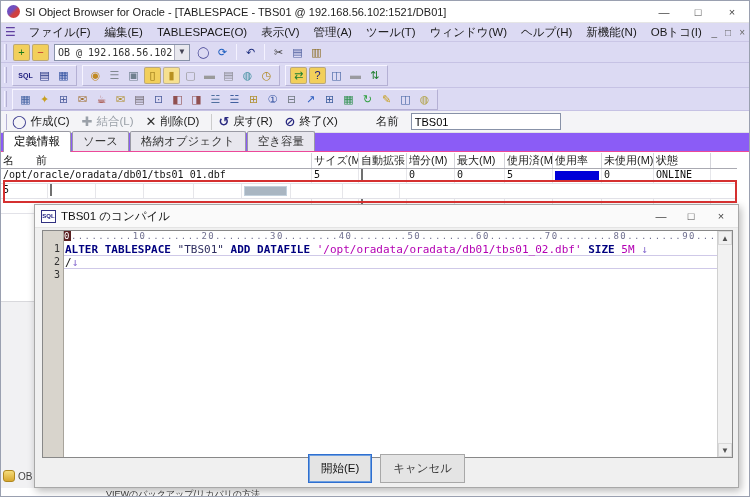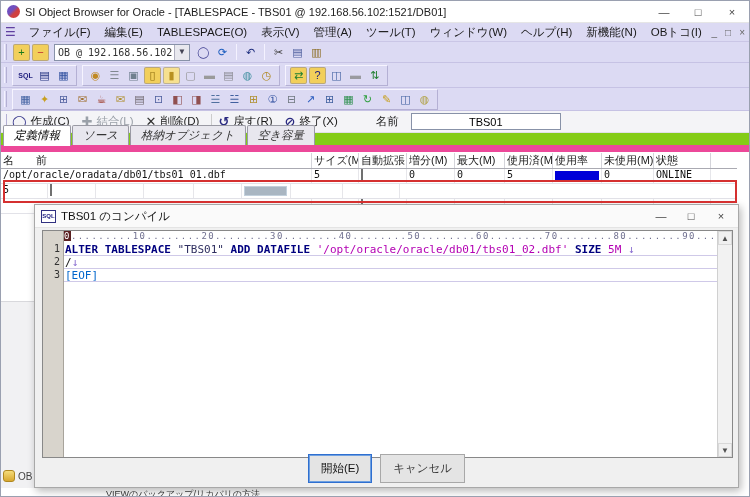--- a/index.html
+++ b/index.html
@@ -43,24 +43,24 @@
                text-align:center;line-height:14px;font-size:8px;color:#445;}
   
   .actionbar{position:absolute;left:0;top:110px;width:100%;height:22px;background:#f4f4f7;
              display:flex;align-items:center;border-bottom:1px solid #e0e0e6;font-size:11.5px;}
   .act{display:flex;align-items:center;gap:4px;margin-right:12px;white-space:nowrap;}
   .act .g{font-size:13px;font-weight:bold;}
   .act.disabled{color:#9aa0a8;}
   .asep{width:1px;height:16px;background:#cccccc;margin:0 6px 0 0;}
   .namelabel{margin-left:26px;margin-right:12px;color:#222;}
   .nameinput{width:150px;height:17px;border:1px solid #8892a8;font-size:11px;padding:0 3px;
-             font-family:"Liberation Sans","DejaVu Sans",sans-serif;text-align:center;}
-  
-  .tabs{position:absolute;left:0;top:132px;width:100%;height:19px;background:#84cc16;
-        display:flex;align-items:flex-end;border-bottom:7px solid #ec4899;padding-left:2px;font-style:italic;}
+             font-family:"Liberation Sans","DejaVu Sans",sans-serif;}
+  
+  .tabs{position:absolute;left:0;top:132px;width:100%;height:19px;background:#8b5cf6;
+        display:flex;align-items:flex-end;border-bottom:1px solid #ec4899;padding-left:2px;}
   .tab{font-size:11.5px;padding:2px 10px 2px 10px;border:1px solid #9a9aa4;border-bottom:none;
        background:#e8e7ee;color:#333;margin-right:1px;border-radius:2px 2px 0 0;}
   .tab.active{background:#ffffff;position:relative;top:1px;padding-bottom:3px;color:#000;}
   
   .main{position:absolute;left:0;top:152px;width:100%;height:345px;background:#ffffff;}
   .trow{display:flex;width:736px;}
   .tcell{height:14px;line-height:14px;font:10px "DejaVu Sans Mono",monospace;color:#111;
          padding:0 2px;border-right:1px solid #e6e6ea;overflow:hidden;white-space:nowrap;}
   .thead .tcell{font-family:"Liberation Sans","DejaVu Sans",sans-serif;font-size:11px;height:15px;
                 line-height:15px;color:#222;border-right:1px solid #d4d4da;}
@@ -336,23 +336,22 @@
       </span>
     </div>
     <div class="editor">
       <div class="gutter" id="gutter">
           <div class="gnum">1</div>
           <div class="gnum">2</div>
           <div class="gnum">3</div>
         </div>
       <div class="codearea" id="codearea">
         <div class="ruler" id="ruler"><span class="r0">0</span><span>.........10........20........30........40........50........60........70........80........90........100</span></div>
-      <div class="sqlline"><span class="kw">ALTER TABLESPACE </span><span class="id">"TBS01" </span><span class="kw">ADD DATAFILE </span><span class="str">'/opt/oracle/oracle/db01/tbs01_02.dbf'</span><span class="pl"> </span><span class="kw">SIZE </span><span class="num">5M </span><span class="mk">↓</span></div>
+      <div class="sqlline"><span class="kw">ALTER TABLESPACE </span><span class="id">"TBS01" </span><span class="kw">ADD DATAFILE </span><span class="str">'/opt/oradata/oradata/db01/tbs01_02.dbf'</span><span class="pl"> </span><span class="kw">SIZE </span><span class="num">5M </span><span class="mk">↓</span></div>
           <div class="sqlline"><span class="pl">/</span><span class="mk">↓</span></div>
-          <div class="sqlline"><span class="eof">[EOF]</span></div>
         </div>
       <div class="vscroll">
         <div class="varr up">▲</div>
         <div class="varr dn">▼</div>
       </div>
     </div>
     <div class="dbuttons" id="dbuttons">
         <button class="dbtn focused">開始(E)</button>
         <button class="dbtn">キャンセル</button>
       </div>

